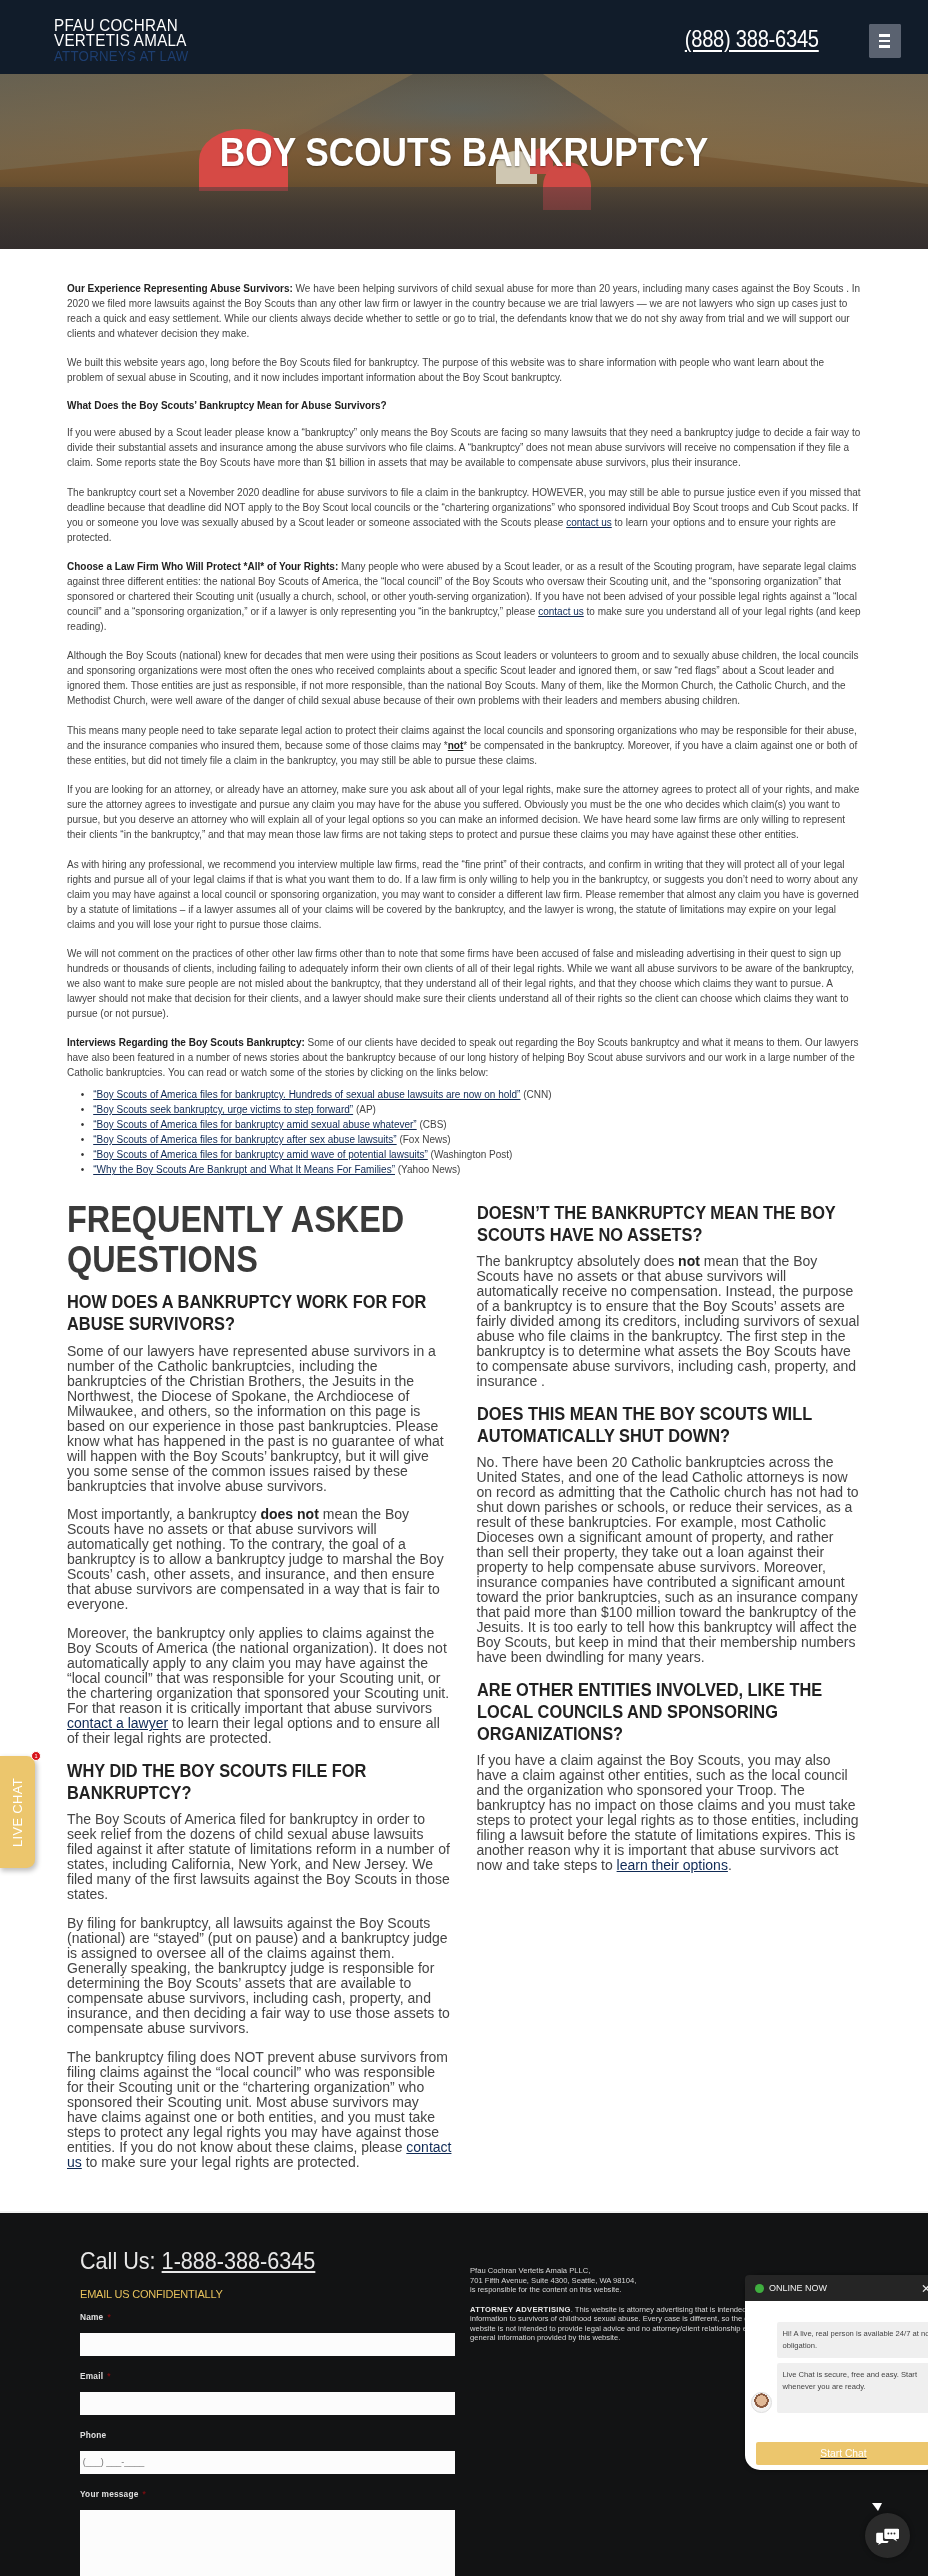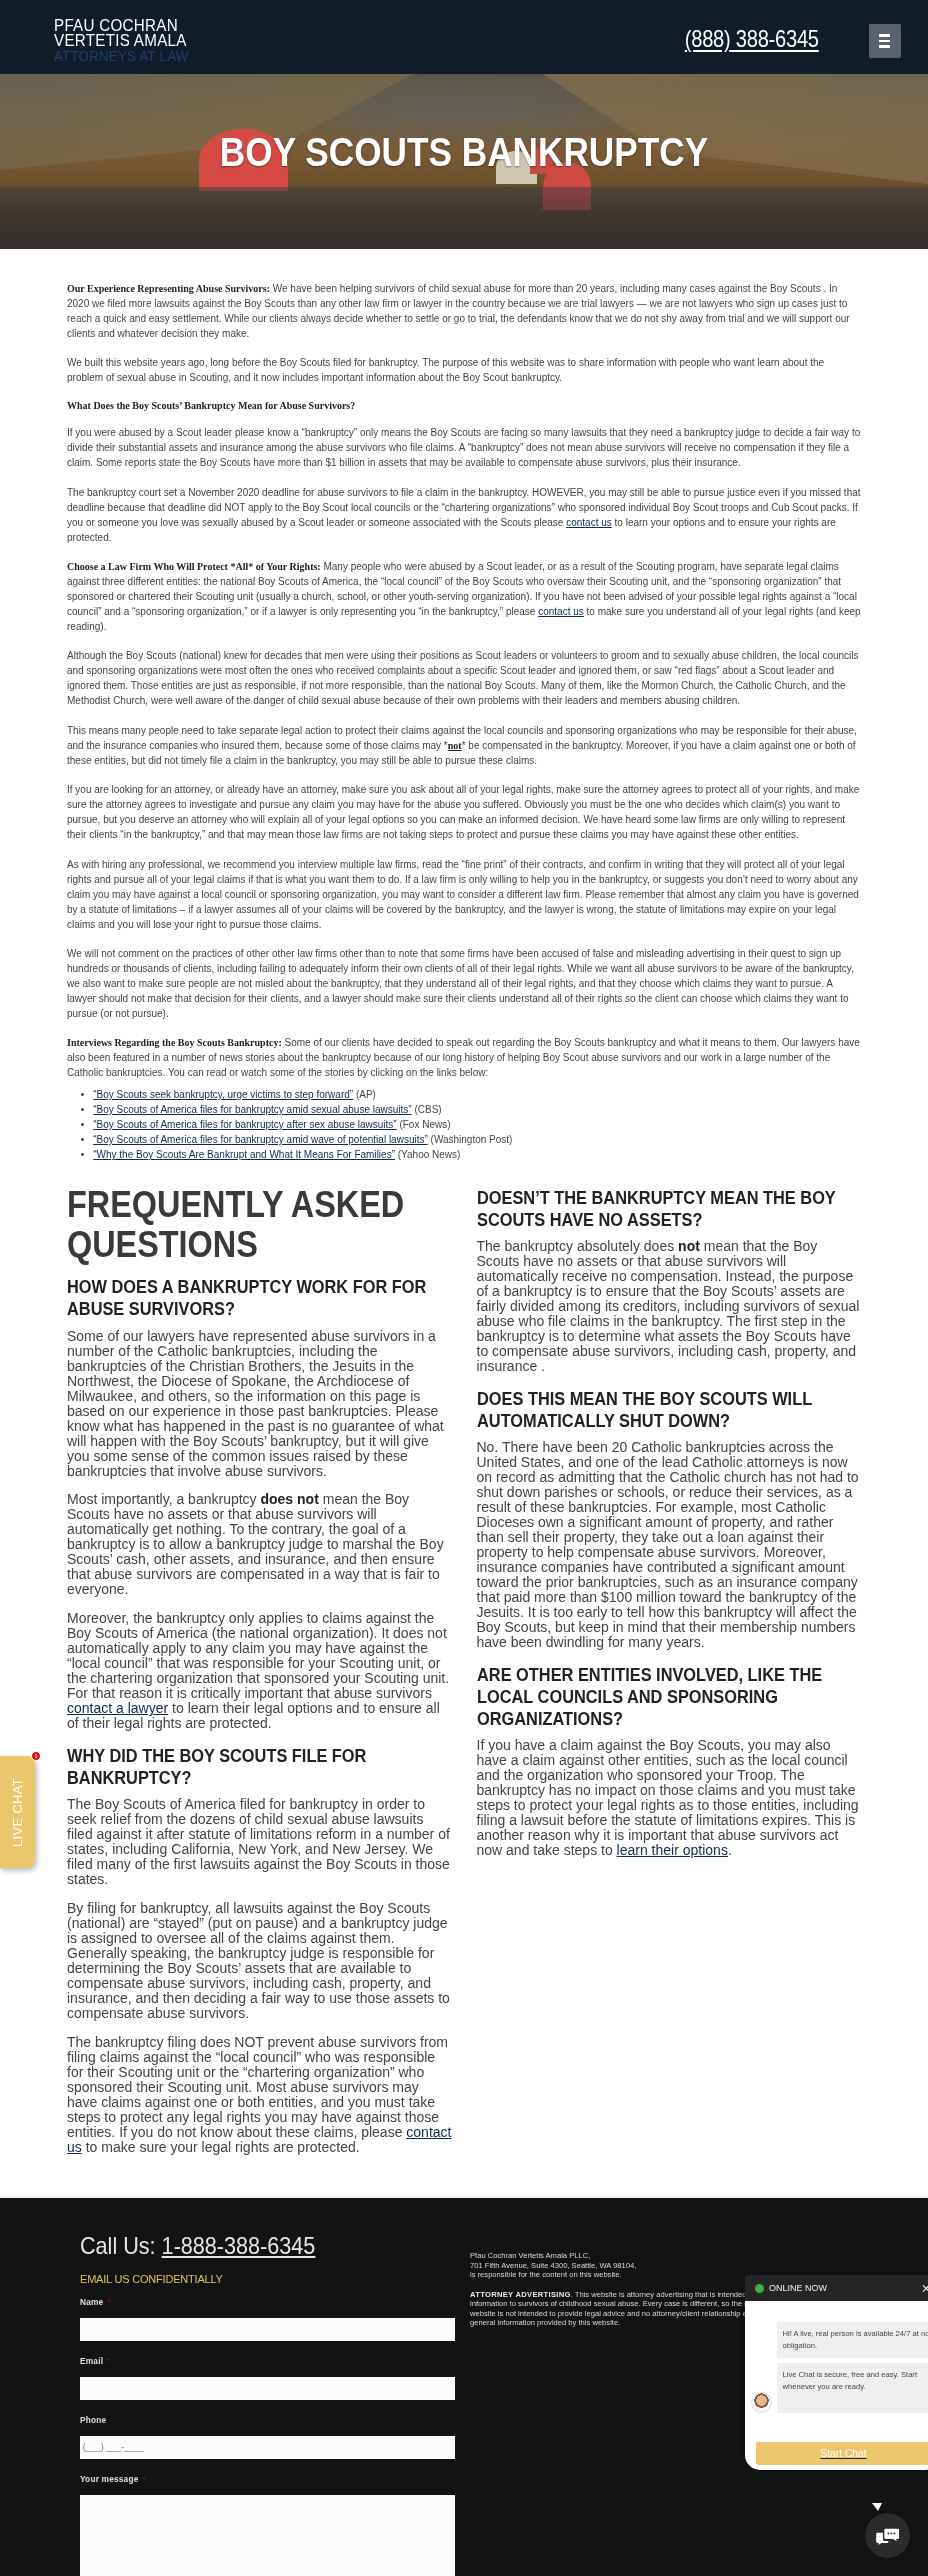--- a/index.html
+++ b/index.html
@@ -27,21 +27,21 @@
   .tent { position: absolute; background: #d64a45; border-radius: 50% 50% 0 0; }
   .tent.t1 { left: 199px; top: 55px; width: 89px; height: 62px; }
   .tent.t2 { left: 496px; top: 77px; width: 41px; height: 33px; background: #cfc7b2; }
   .tent.t3 { left: 530px; top: 74px; width: 23.4px; height: 26px; background: #c84a45; }
   .tent.t4 { left: 543px; top: 88px; width: 48px; height: 48px; background: #cf4a45; }
   .hero-title { position: absolute; left: 0; right: 0; top: 56px; text-align: center; color: #ffffff; font-size: 40px; font-weight: bold; letter-spacing: 0px; transform: scaleX(0.88); text-shadow: 0 0.7px 2.1px rgba(0,0,0,0.4); }
 
   
   .content { padding: 32px 67px 0 67px; }
   .content p { font-size: 10px; line-height: 15px; color: #444; margin-bottom: 14.4px; }
-  .content p b, .content h4 { color: #222; font-family: Liberation Serif, serif; }
+  .content p b, .content h4 { color: #222; }
   .content h4 { font-size: 10px; font-weight: bold; margin-bottom: 14.4px; }
   .news-list { list-style: none; margin: 5.5px 0 19px 13.8px; }
   .news-list li { font-size: 10px; line-height: 15px; position: relative; padding-left: 12.4px; color: #444; }
   .news-list li::before { content: "\2022"; position: absolute; left: 0; top: 0; color: #333; }
 
   
   .faq { display: flex; padding: 0 67px 27.5px 67px; gap: 25px; }
   .faq-col { flex: 1; }
   .faq-title { font-size: 36px; font-weight: bold; color: #3a3a3a; line-height: 40px; margin: 4.1px 0 11px 0; transform: scaleX(0.9); transform-origin: left; }
   .faq h3 { font-size: 18.6px; line-height: 22px; color: #222; font-weight: bold; margin: 2.8px 0 8.3px 0; transform: scaleX(0.88); transform-origin: left; width: 113%; }
@@ -120,22 +120,23 @@
   <p>If you were abused by a Scout leader please know a “bankruptcy” only means the Boy Scouts are facing so many lawsuits that they need a bankruptcy judge to decide a fair way to divide their substantial assets and insurance among the abuse survivors who file claims.  A “bankruptcy” does not mean abuse survivors will receive no compensation if they file a claim.  Some reports state the Boy Scouts have more than $1 billion in assets that may be available to compensate abuse survivors, plus their insurance.</p>
   <p><span>The bankruptcy court set a November 2020 deadline for abuse survivors to file a claim in the bankruptcy.  HOWEVER, you may still be able to pursue justice even if you missed that deadline because that deadline did NOT apply to the Boy Scout local councils or the “chartering organizations” who sponsored individual Boy Scout troops and Cub Scout packs.  If you or someone you love was sexually abused by a Scout leader or someone associated with the Scouts please </span><a>contact us</a><span> to learn your options and to ensure your rights are protected.</span></p>
   <p><b>Choose a Law Firm Who Will Protect *All* of Your Rights:</b><span>  Many people who were abused by a Scout leader, or as a result of the Scouting program, have separate legal claims against three different entities:  the national Boy Scouts of America, the “local council” of the Boy Scouts who oversaw their Scouting unit, and the “sponsoring organization” that sponsored or chartered their Scouting unit (usually a church, school, or other youth-serving organization).  If you have not been advised of your possible legal rights against a “local council” and a “sponsoring organization,” or if a lawyer is only representing you “in the bankruptcy,” please </span><a>contact us</a><span> to make sure you understand all of your legal rights (and keep reading).</span></p>
   <p>Although the Boy Scouts (national) knew for decades that men were using their positions as Scout leaders or volunteers to groom and to sexually abuse children, the local councils and sponsoring organizations were most often the ones who received complaints about a specific Scout leader and ignored them, or saw “red flags” about a Scout leader and ignored them.  Those entities are just as responsible, if not more responsible, than the national Boy Scouts.  Many of them, like the Mormon Church, the Catholic Church, and the Methodist Church, were well aware of the danger of child sexual abuse because of their own problems with their leaders and members abusing children.</p>
   <p><span>This means many people need to take separate legal action to protect their claims against the local councils and sponsoring organizations who may be responsible for their abuse, and the insurance companies who insured them, because some of those claims may *</span><b style="text-decoration:underline">not</b><span>* be compensated in the bankruptcy.  Moreover, if you have a claim against one or both of these entities, but did not timely file a claim in the bankruptcy, you may still be able to pursue these claims.</span></p>
   <p>If you are looking for an attorney, or already have an attorney, make sure you ask about all of your legal rights, make sure the attorney agrees to protect all of your rights, and make sure the attorney agrees to investigate and pursue any claim you may have for the abuse you suffered.  Obviously you must be the one who decides which claim(s) you want to pursue, but you deserve an attorney who will explain all of your legal options so you can make an informed decision.  We have heard some law firms are only willing to represent their clients “in the bankruptcy,” and that may mean those law firms are not taking steps to protect and pursue these claims you may have against these other entities.</p>
   <p>As with hiring any professional, we recommend you interview multiple law firms, read the “fine print” of their contracts, and confirm in writing that they will protect all of your legal rights and pursue all of your legal claims if that is what you want them to do.  If a law firm is only willing to help you in the bankruptcy, or suggests you don’t need to worry about any claim you may have against a local council or sponsoring organization, you may want to consider a different law firm.  Please remember that almost any claim you have is governed by a statute of limitations – if a lawyer assumes all of your claims will be covered by the bankruptcy, and the lawyer is wrong, the statute of limitations may expire on your legal claims and you will lose your right to pursue those claims.</p>
   <p>We will not comment on the practices of other other law firms other than to note that some firms have been accused of false and misleading advertising in their quest to sign up hundreds or thousands of clients, including failing to adequately inform their own clients of all of their legal rights.  While we want all abuse survivors to be aware of the bankruptcy, we also want to make sure people are not misled about the bankruptcy, that they understand all of their legal rights, and that they choose which claims they want to pursue.  A lawyer should not make that decision for their clients, and a lawyer should make sure their clients understand all of their rights so the client can choose which claims they want to pursue (or not pursue).</p>
   <p style="margin-bottom:6.9px"><b>Interviews Regarding the Boy Scouts Bankruptcy:</b><span>  Some of our clients have decided to speak out regarding the Boy Scouts bankruptcy and what it means to them.  Our lawyers have also been featured in a number of news stories about the bankruptcy because of our long history of helping Boy Scout abuse survivors and our work in a large number of the Catholic bankruptcies.  You can read or watch some of the stories by clicking on the links below:</span></p>
   <ul class="news-list">
+    <li><a>“Boy Scouts of America files for bankruptcy. Hundreds of sexual abuse lawsuits are now on hold”</a><span> (CNN)</span></li>
     <li><a>“Boy Scouts seek bankruptcy, urge victims to step forward”</a><span> (AP)</span></li>
-    <li><a>“Boy Scouts of America files for bankruptcy amid sexual abuse lawsuits”</a><span> (CBS)</span></li>
+    <li><a>“Boy Scouts of America files for bankruptcy amid sexual abuse whatever”</a><span> (CBS)</span></li>
     <li><a>“Boy Scouts of America files for bankruptcy after sex abuse lawsuits”</a><span> (Fox News)</span></li>
     <li><a>“Boy Scouts of America files for bankruptcy amid wave of potential lawsuits”</a><span> (Washington Post)</span></li>
     <li><a>“Why the Boy Scouts Are Bankrupt and What It Means For Families”</a><span> (Yahoo News)</span></li>
   </ul>
 </main>
 
 <section class="faq">
   <div class="faq-col">
     <h2 class="faq-title">FREQUENTLY ASKED QUESTIONS</h2>
     <h3>HOW DOES A BANKRUPTCY WORK FOR FOR ABUSE SURVIVORS?</h3>

